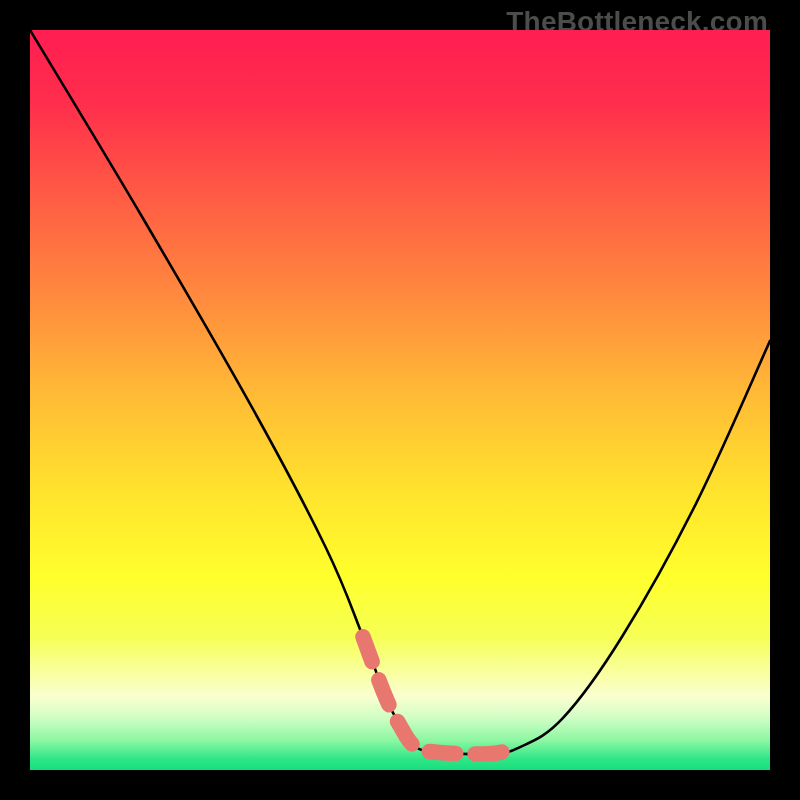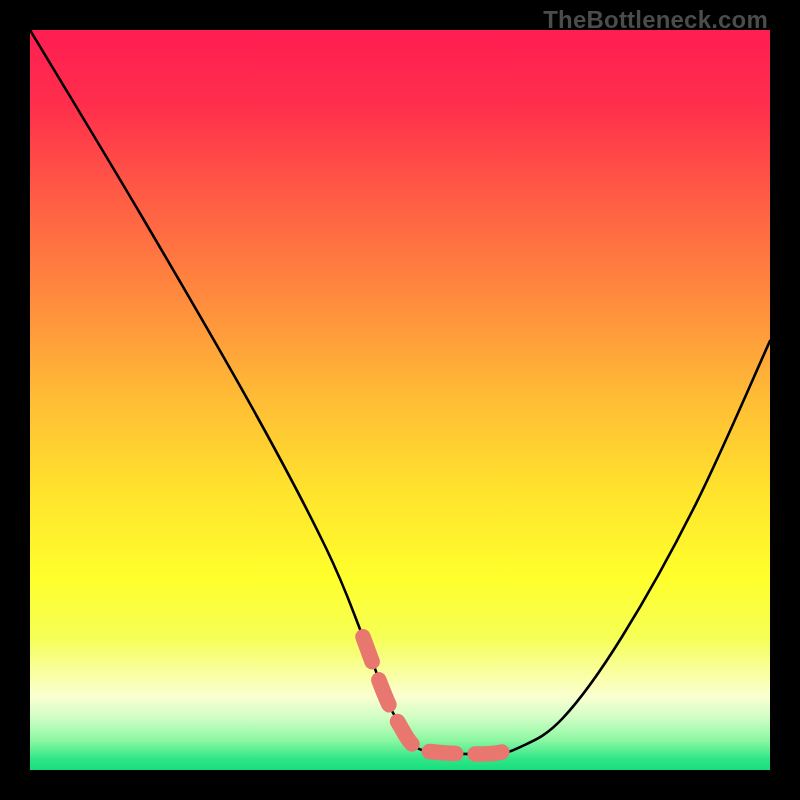--- a/index.html
+++ b/index.html
@@ -32,21 +32,21 @@
     left: 0;
     top: 0;
     width: 100%;
     height: 100%;
   }
   .watermark {
     position: absolute;
     top: 6px;
     right: 32px;
     color: #4c4c4c;
-    font-size: 24px;
+    font-size: 28px;
     font-weight: 600;
     letter-spacing: 0.2px;
     user-select: none;
     text-align: center;
   }
   svg.curve {
     position: absolute;
     left: 0;
     top: 0;
     width: 100%;

